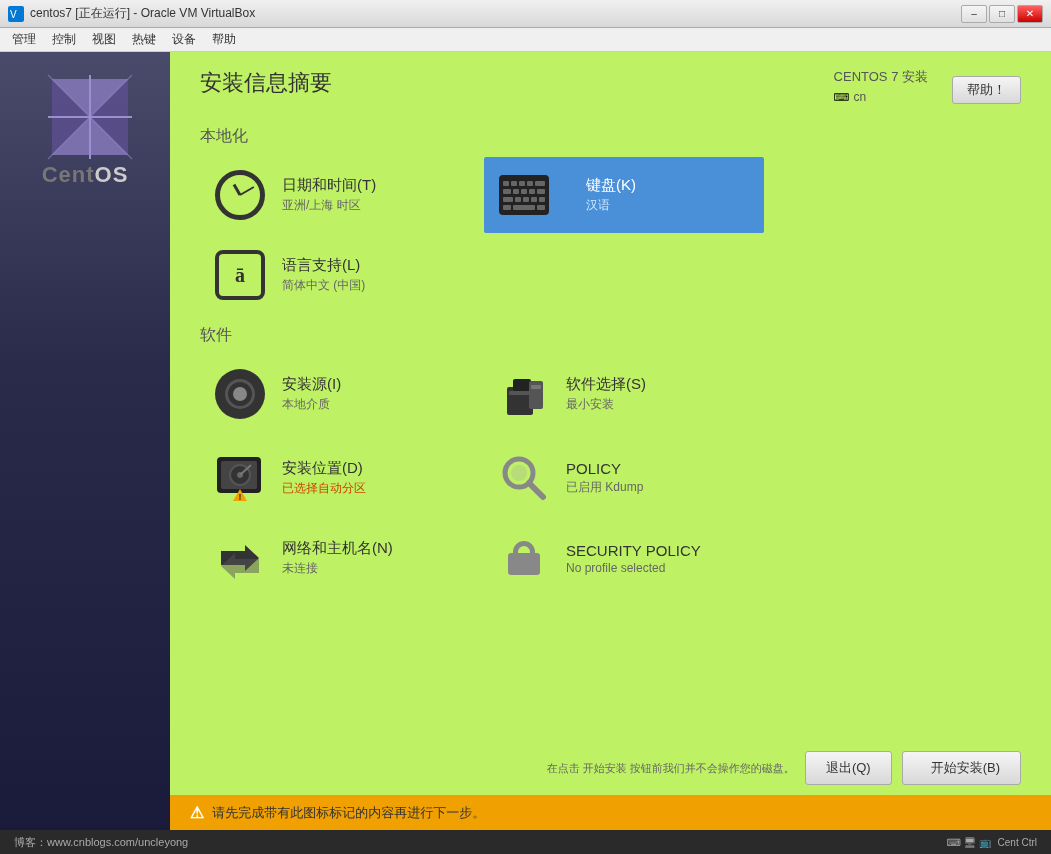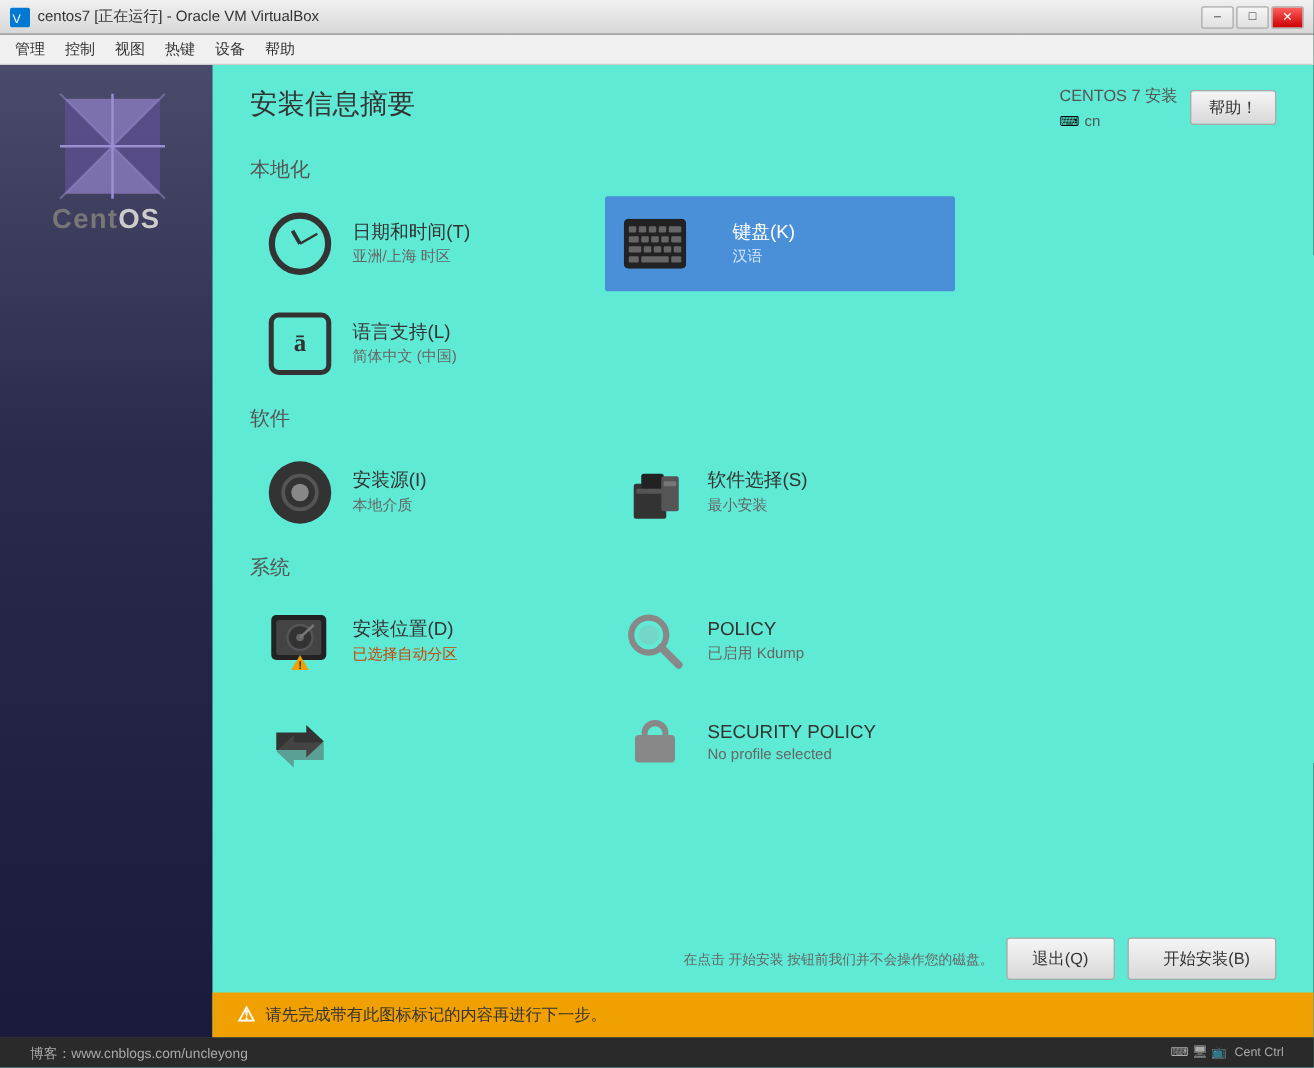--- a/index.html
+++ b/index.html
@@ -77,40 +77,40 @@
       color: #ccc;
       font-size: 22px;
       font-weight: bold;
       letter-spacing: 1px;
     }
     .centos-text span { color: #777; }
 
     
     .install-area {
       flex: 1;
-      background: #5eead4;
+      background: #bef264;
       display: flex;
       flex-direction: column;
     }
 
     .install-header {
       display: flex;
       justify-content: space-between;
       align-items: flex-start;
       padding: 16px 30px 10px 30px;
     }
     .install-title {
       font-size: 22px;
       color: #333;
       font-weight: normal;
     }
     .header-right {
       display: flex;
-      align-items: center;
-      gap: 10px;
+      align-items: flex-end;
+      gap: 24px;
     }
     .help-btn {
       background: linear-gradient(to bottom, #f5f5f5, #d8d8d8);
       border: 1px solid #aaa;
       border-radius: 3px;
       padding: 4px 14px;
       font-size: 13px;
       cursor: pointer;
       color: #333;
     }
@@ -216,21 +216,21 @@
       font-size: 16px;
       font-weight: bold;
     }
 
     
     .status-bar {
       height: 24px;
       background: #2a2a2a;
       display: flex;
       align-items: center;
-      padding: 0 24px;
+      padding: 0 14px;
       font-size: 11px;
       color: #aaa;
       gap: 10px;
     }
     .status-right {
       margin-left: auto;
       display: flex;
       align-items: center;
       gap: 6px;
     }
@@ -472,21 +472,20 @@
                 <rect x="32" y="16" width="10" height="4" rx="1" fill="#777"></rect>
               </svg>
             </div>
             <div class="item-text">
               <div class="item-title">软件选择(S)</div>
               <div class="item-subtitle">最小安装</div>
             </div>
           </div>
         </div>
 
-        <div class="section-title">系统</div>
         <div class="items-grid">
 
           <div class="install-item">
             <div class="item-icon">
               <div style="position:relative; width:54px; height:54px;">
                 <svg width="54" height="54" viewBox="0 0 54 54">
 
                   <rect x="4" y="6" width="44" height="36" rx="4" fill="#222"></rect>
                   <rect x="8" y="10" width="36" height="28" rx="2" fill="#444"></rect>
 
@@ -522,20 +521,24 @@
           </div>
 
           <div class="install-item">
             <div class="item-icon">
               <svg width="54" height="54" viewBox="0 0 54 54">
 
                 <path d="M8,20 L32,20 L32,14 L46,27 L32,40 L32,34 L8,34 Z" fill="#333"></path>
 
                 <path d="M46,28 L22,28 L22,22 L8,35 L22,48 L22,42 L46,42 Z" fill="#555" opacity="0.5"></path>
               </svg>
+            </div>
+            <div class="item-text">
+              <div class="item-title">网络和主机名(N)</div>
+              <div class="item-subtitle">未连接</div>
             </div>
           </div>
 
           <div class="install-item">
             <div class="item-icon">
               <div class="lock-icon">
                 <div class="lock-top"></div>
                 <div class="lock-body"></div>
               </div>
             </div>

